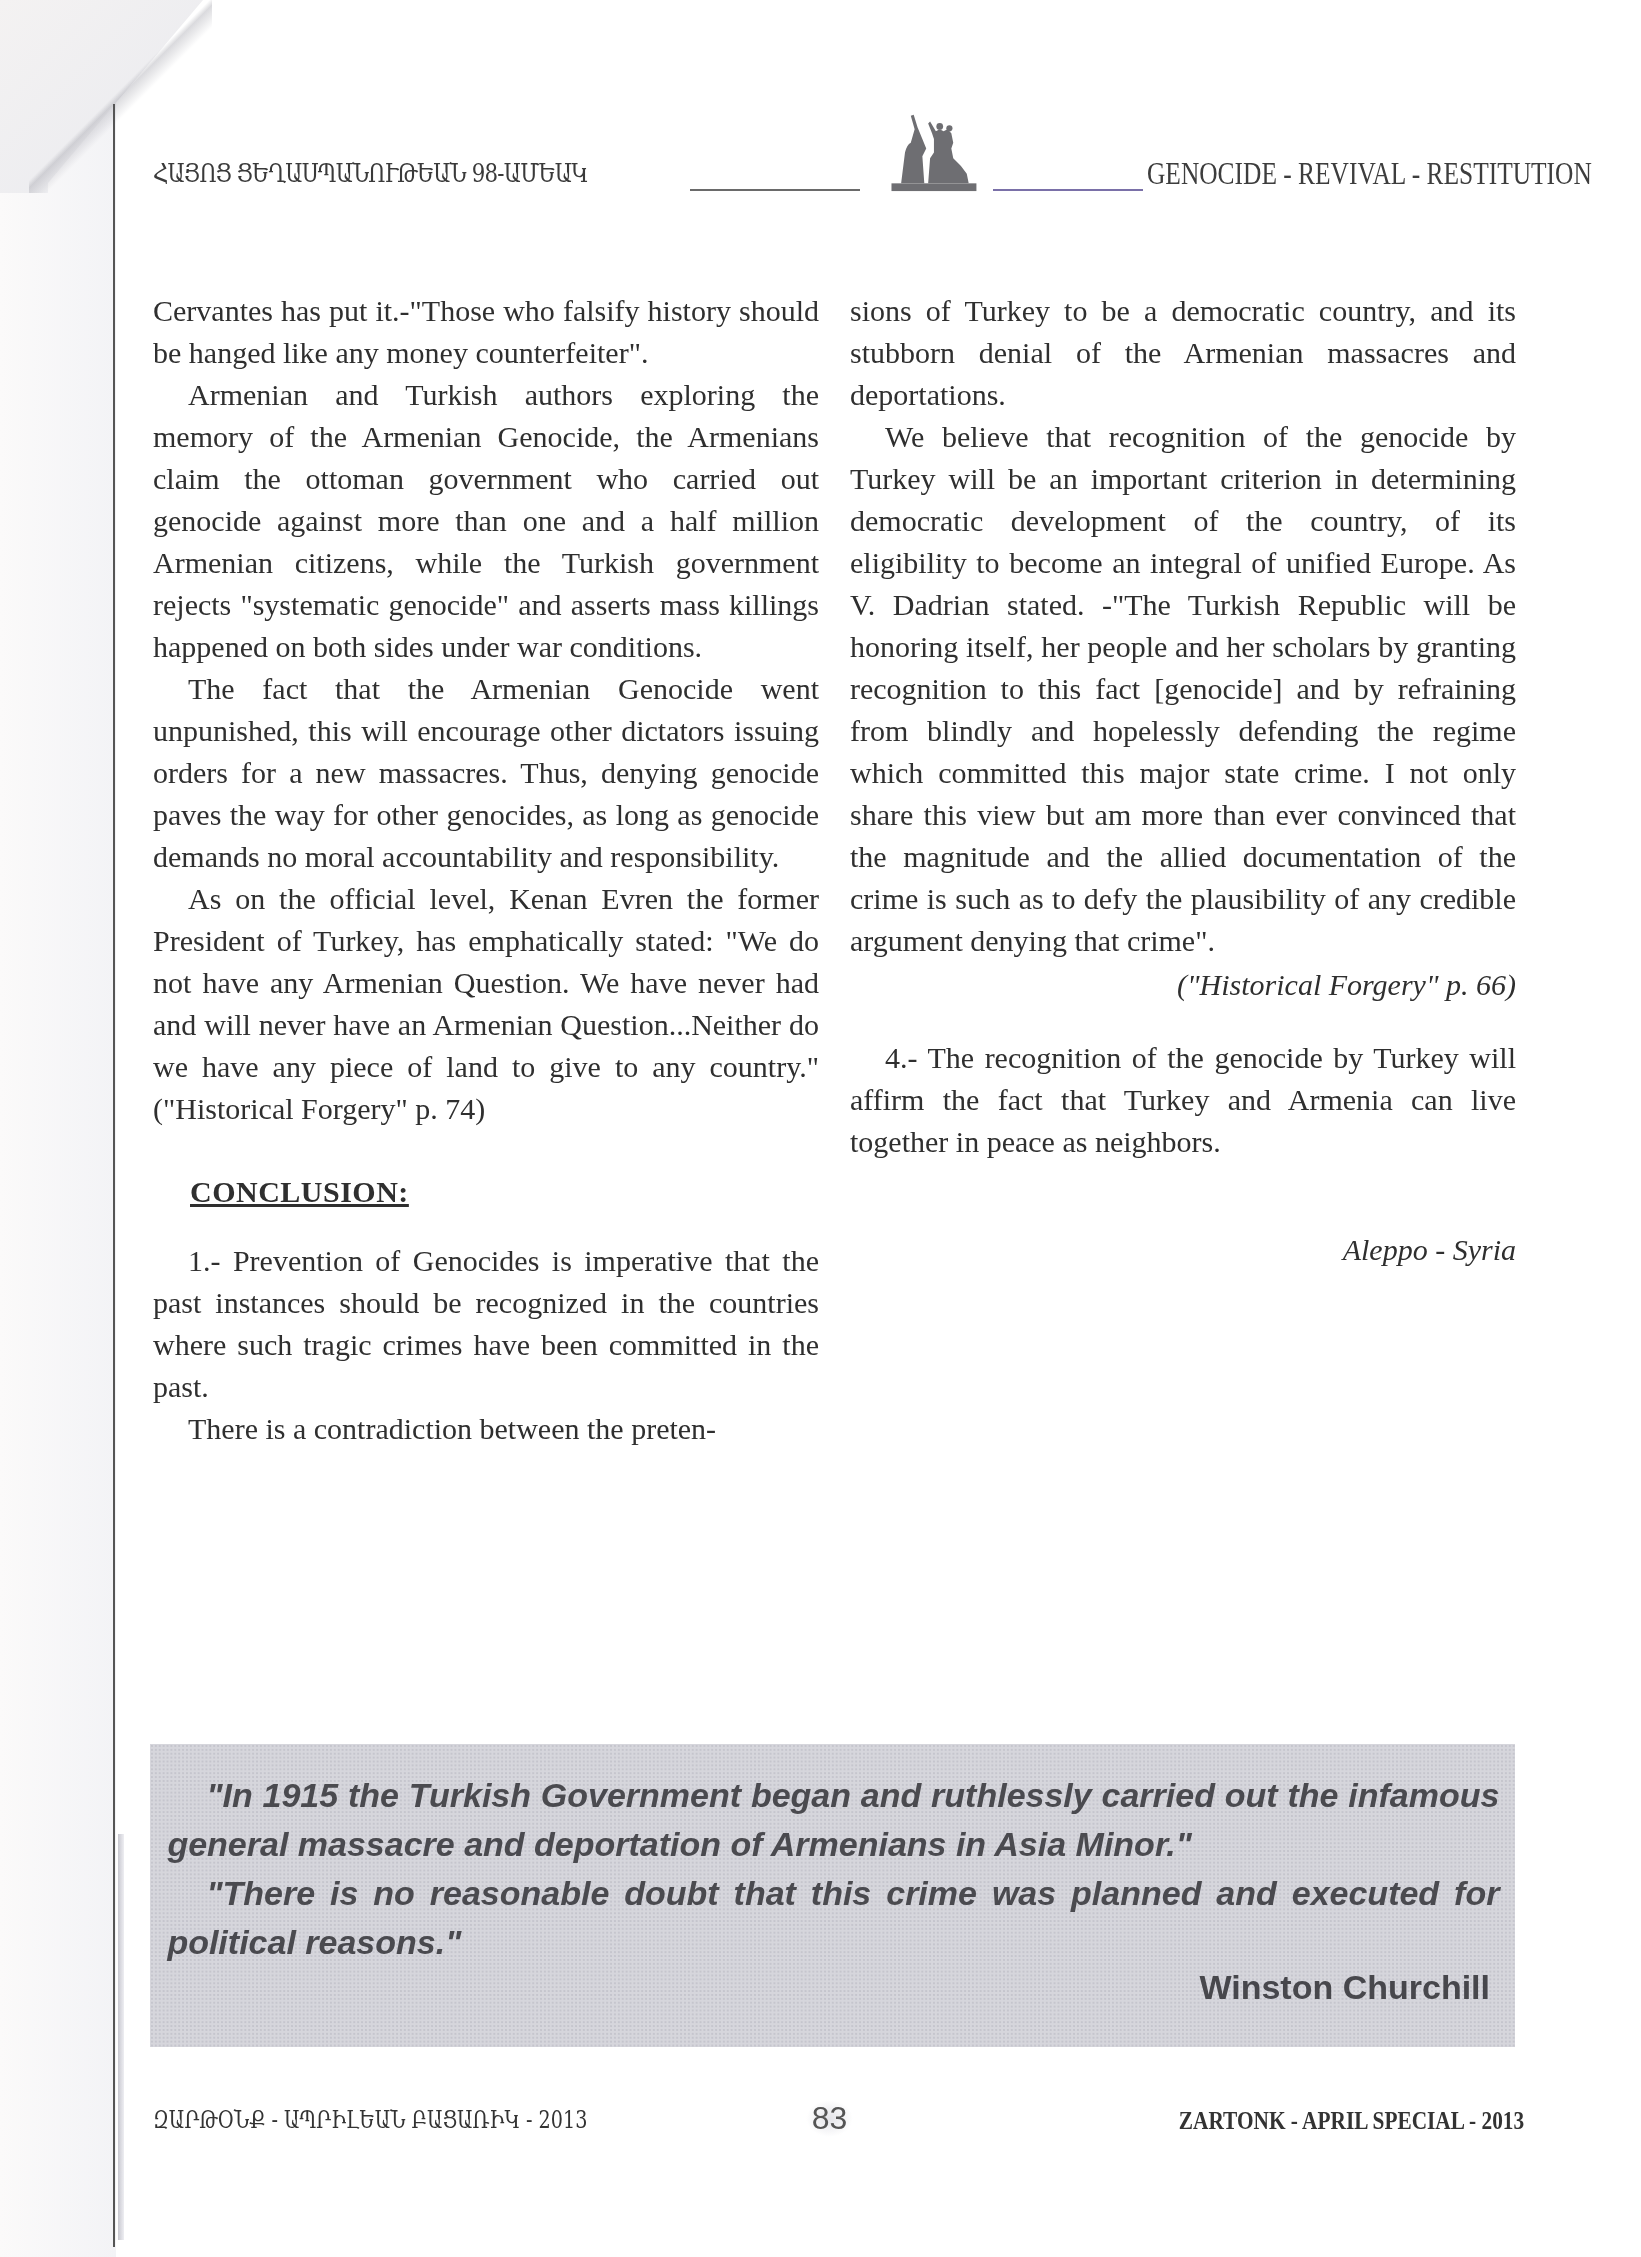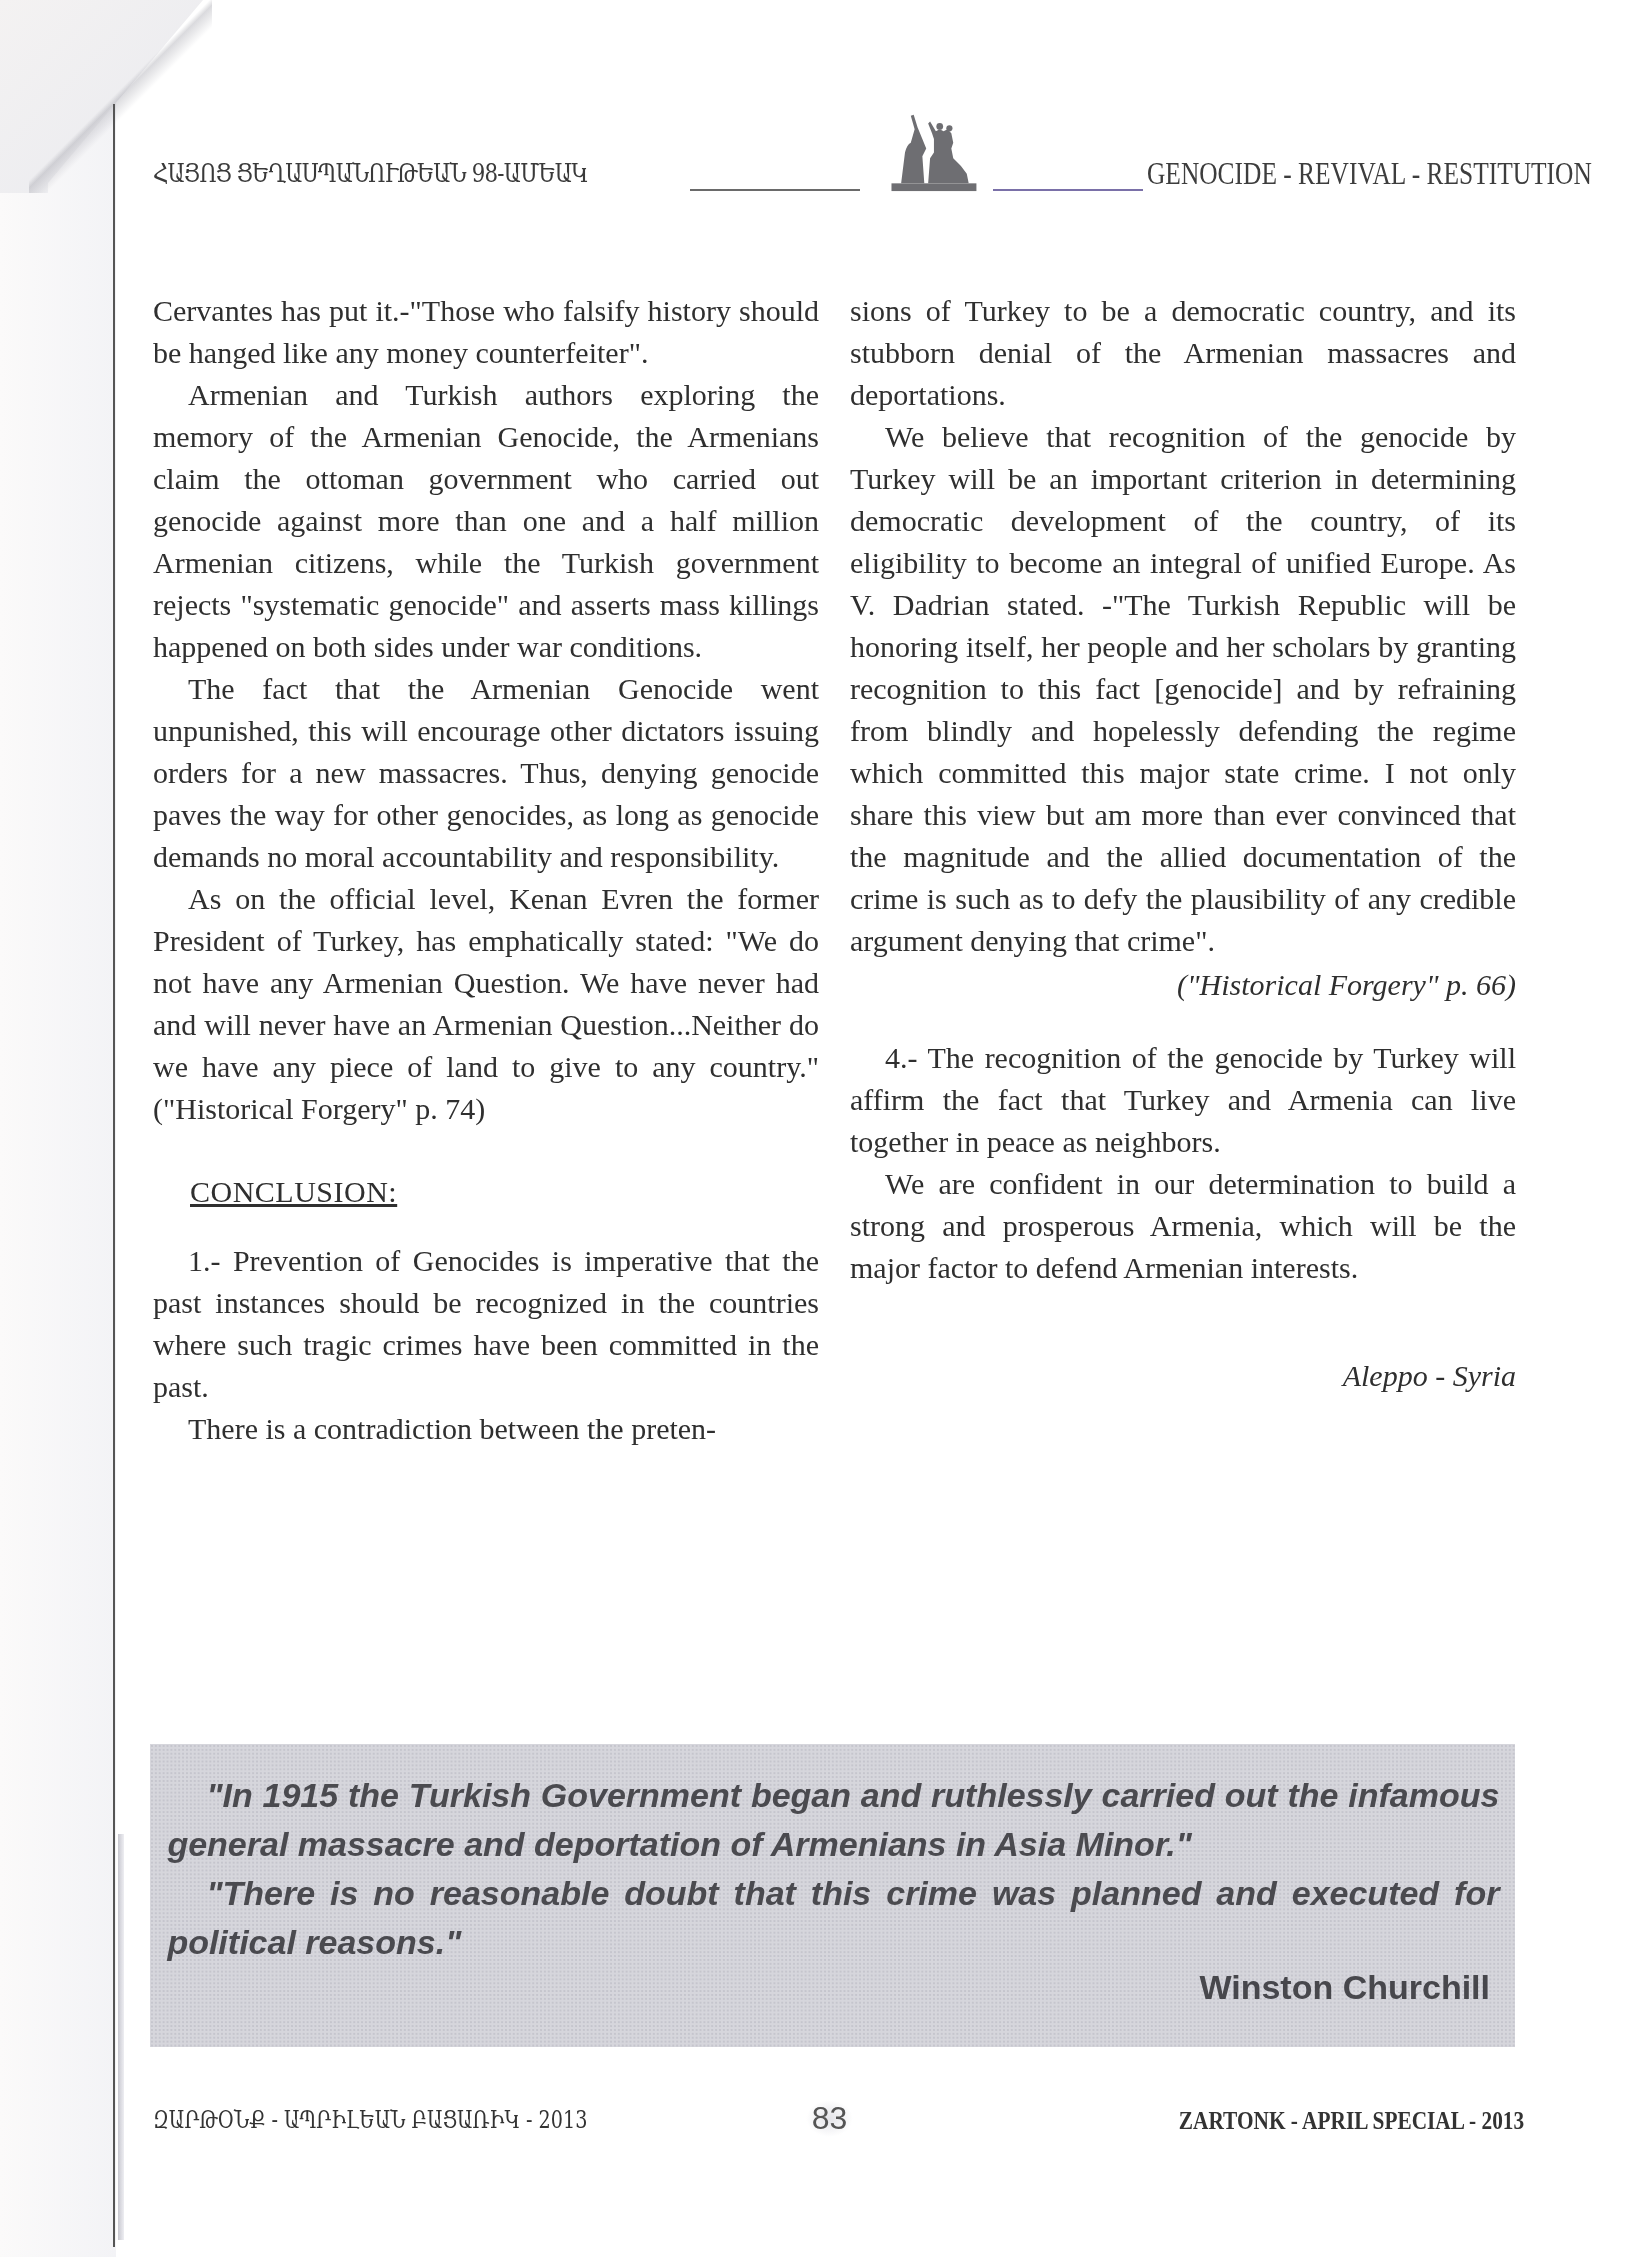--- a/index.html
+++ b/index.html
@@ -56,21 +56,21 @@
   
   .column {
     position: absolute; top: 290px; width: 666px;
     font-size: 30px; line-height: 42px; text-align: justify; color: #2f2f2f;
   }
   .col-left { left: 153px; }
   .col-right { left: 850px; }
   .column p { margin: 0; }
   .indent { text-indent: 35px; }
   .heading-conclusion {
-    font-weight: normal; text-decoration: underline; font-size: 30px;
+    font-weight: bold; text-decoration: underline; font-size: 30px;
     margin: 41px 0 27px 37px !important; letter-spacing: 0.5px;
   }
   .citation-right { text-align: right; font-style: italic; margin-top: 1.9px !important; }
   .spacer { height: 31px; }
   .place { text-align: right; font-style: italic; margin-top: 66px !important; }
 
   
   .quote-box {
     position: absolute; left: 150px; top: 1744px; width: 1365px; height: 303px;
     background-color: #d6d6dc;
@@ -143,21 +143,20 @@
   <p class="indent">1.- Prevention of Genocides is imperative that the past instances should be recognized in the countries where such tragic crimes have been committed in the past.</p>
   <p class="indent">There is a contradiction between the preten-</p>
 </div>
 
 <div class="column col-right">
   <p>sions of Turkey to be a democratic country, and its stubborn denial of the Armenian massacres and deportations.</p>
   <p class="indent">We believe that recognition of the genocide by Turkey will be an important criterion in determining democratic development of the country, of its eligibility to become an integral of unified Europe. As V. Dadrian stated. -"The Turkish Republic will be honoring itself, her people and her scholars by granting recognition to this fact [genocide] and by refraining from blindly and hopelessly defending the regime which committed this major state crime. I not only share this view but am more than ever convinced that the magnitude and the allied documentation of the crime is such as to defy the plausibility of any credible argument denying that crime".</p>
   <p class="citation-right">("Historical Forgery" p. 66)</p>
   <div class="spacer"></div>
   <p class="indent">4.-  The recognition of the genocide by Turkey will affirm the fact that Turkey and Armenia can live together in peace as neighbors.</p>
-  <p class="indent">We are confident in our determination to build a strong and prosperous Armenia, which will be the major factor to defend Armenian interests.</p>
   <p class="place">Aleppo - Syria</p>
 </div>
 
 <div class="quote-box">
   <div class="quote-text">
     <p>"In 1915 the Turkish Government began and ruthlessly carried out the infamous general massacre and deportation of Armenians in Asia Minor."</p>
     <p>"There is no reasonable doubt that this crime was planned and executed for political reasons."</p>
   </div>
   <div class="quote-author">Winston Churchill</div>
 </div>

